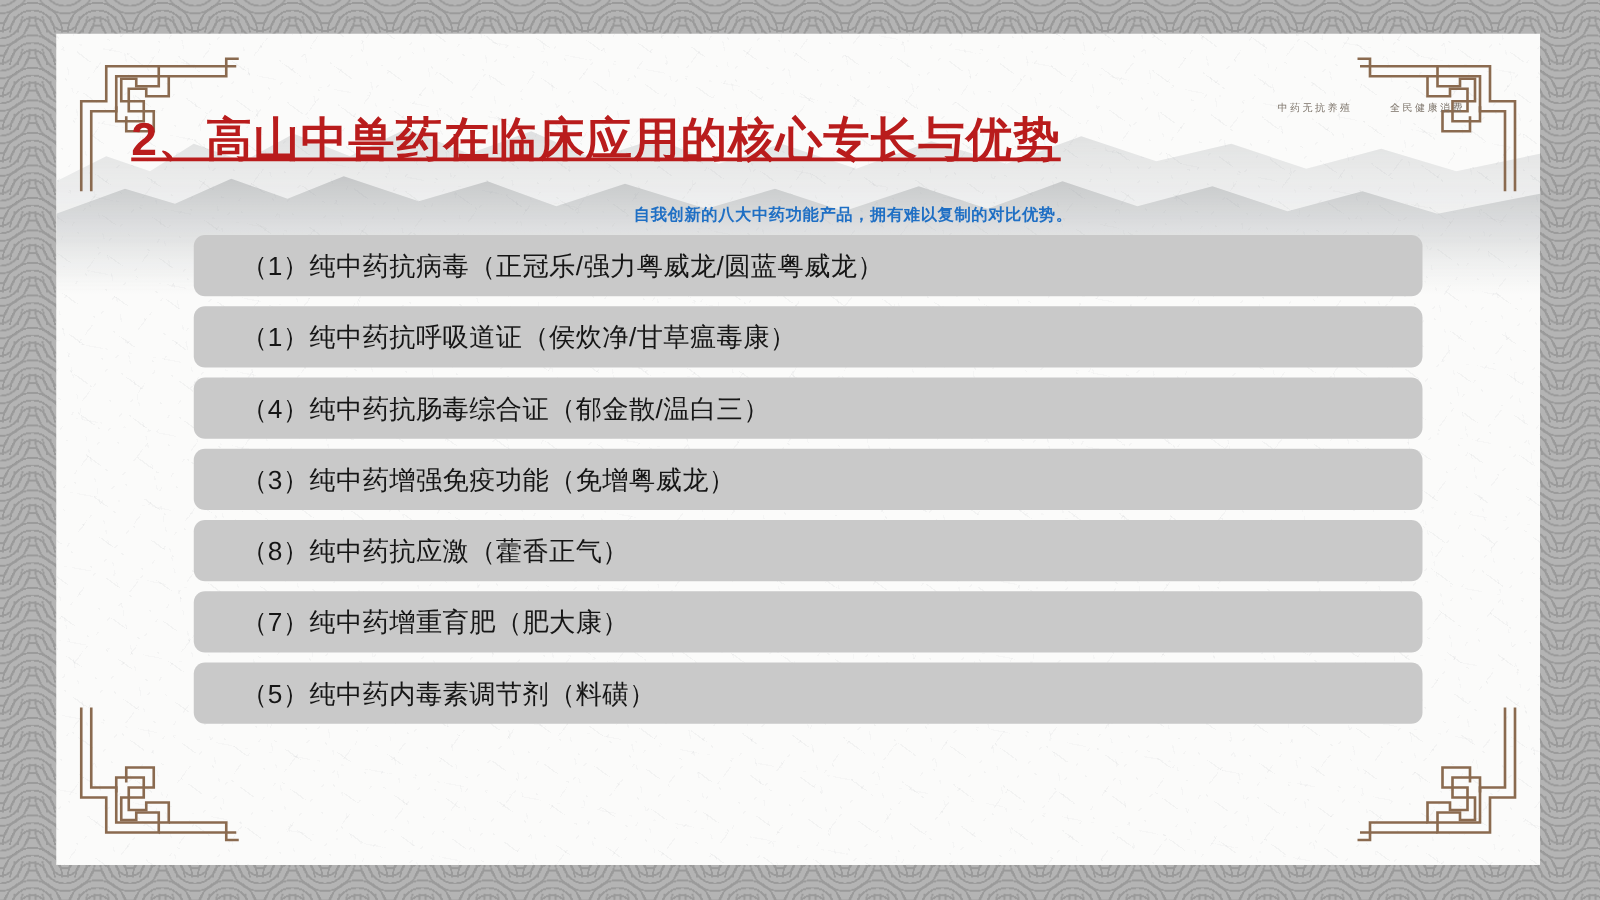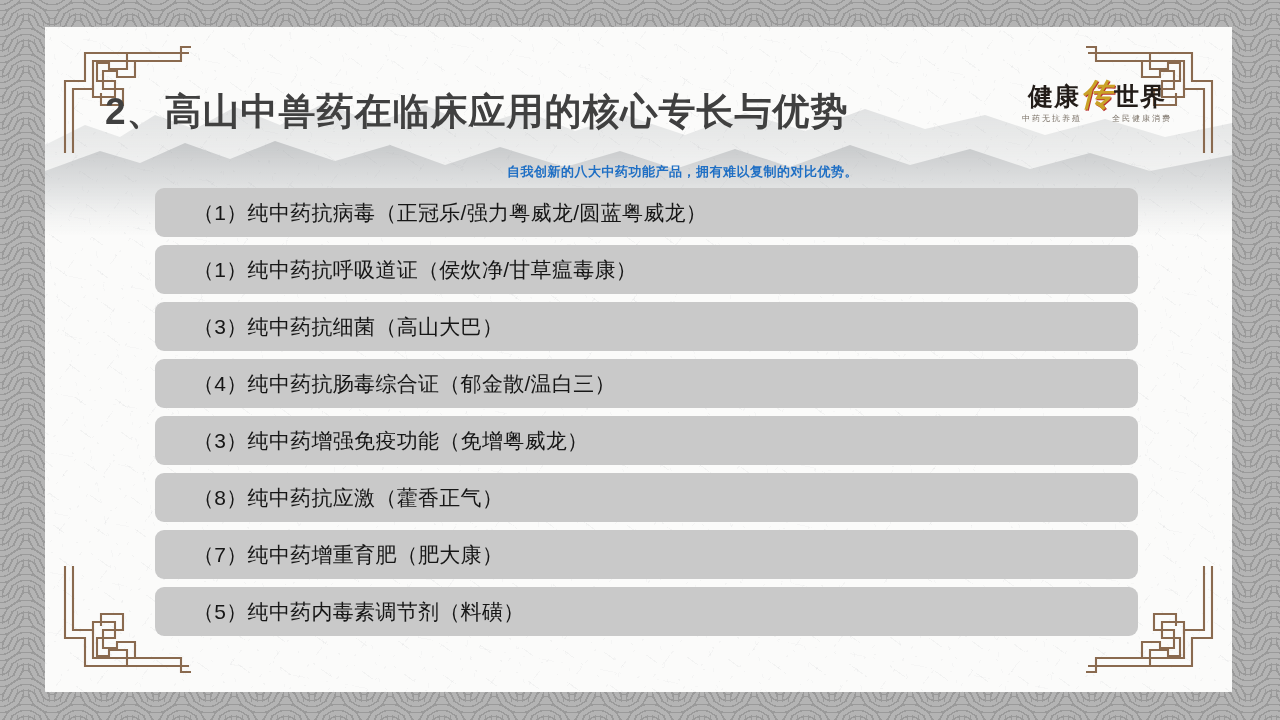--- a/index.html
+++ b/index.html
@@ -75,23 +75,24 @@
     position: absolute;
     left: 0; top: 0;
     width: 1187px; height: 130px;
   }
   #page-title {
     position: absolute;
     left: 60px;
     top: 60px;
     font-size: 37px;
     font-weight: bold;
-    color: #404040;
+    color: #b91c1c;
     letter-spacing: 1px;
     white-space: nowrap;
+    text-decoration: underline;
   }
 
   
   #logo {
     position: absolute;
     right: 45px;
     top: 52px;
     width: 180px;
     height: 62px;
     text-align: center;
@@ -221,31 +222,29 @@
                  L70,54 L70,70 L48,70 L48,58"></path>
         <path d="M82,26 L128,26 L128,12 L138,12"></path>
         <path d="M74,18 L136,18"></path>
       </g>
     </svg>
 
     <div id="header">
       <div id="page-title">2、高山中兽药在临床应用的核心专长与优势</div>
 
       <div id="logo">
-        <div id="logo-main"><span>健康</span><span class="brush">传</span><span>世界</span></div>
         <div id="logo-sub"><span>中药无抗养殖</span><span class="gap"></span><span>全民健康消费</span></div>
       </div>
     </div>
 
     <div id="subtitle">自我创新的八大中药功能产品，拥有难以复制的对比优势。</div>
 
     <div id="bar-list">
       <div class="bar-item">（1）纯中药抗病毒（正冠乐/强力粤威龙/圆蓝粤威龙）</div>
       <div class="bar-item">（1）纯中药抗呼吸道证（侯炊净/甘草瘟毒康）</div>
-      <div class="bar-item">（3）纯中药抗细菌（高山大巴）</div>
       <div class="bar-item">（4）纯中药抗肠毒综合证（郁金散/温白三）</div>
       <div class="bar-item">（3）纯中药增强免疫功能（免增粤威龙）</div>
       <div class="bar-item">（8）纯中药抗应激（藿香正气）</div>
       <div class="bar-item">（7）纯中药增重育肥（肥大康）</div>
       <div class="bar-item">（5）纯中药内毒素调节剂（料磺）</div>
     </div>
 
   </div>
 </div>
 

